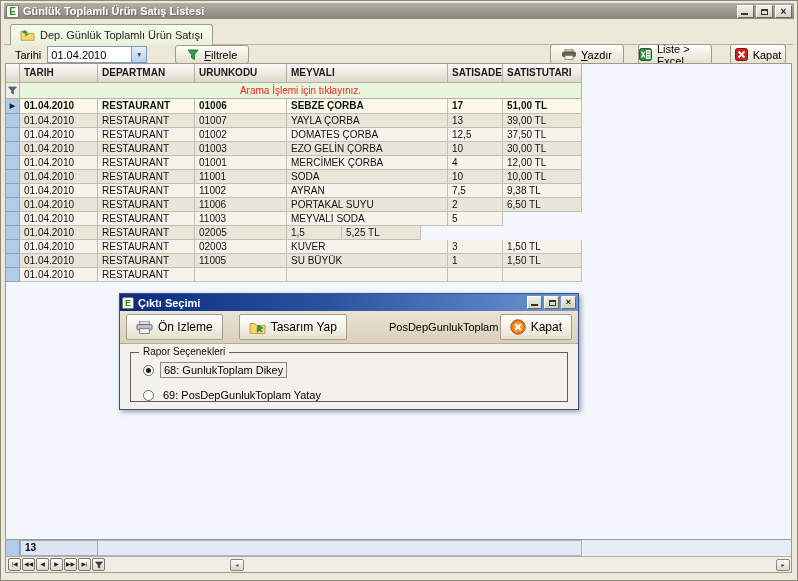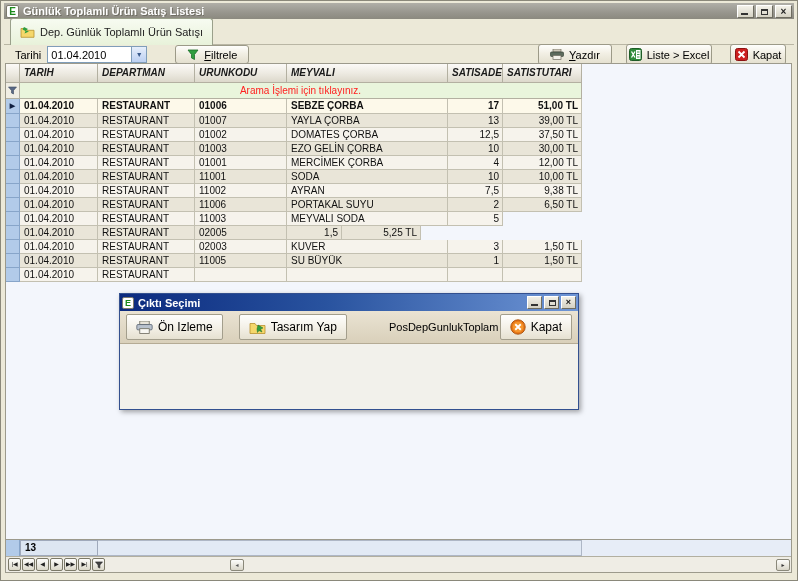--- a/index.html
+++ b/index.html
@@ -20,72 +20,72 @@
   .wbtn { width:17px; height:13px; background:linear-gradient(180deg,#f4f2ea,#d5d2c4);
     border:1px solid #fff; border-right-color:#6e6c60; border-bottom-color:#6e6c60;
     font-size:8px; line-height:10px; text-align:center; color:#222; cursor:default; position:relative; }
   .g-min { position:absolute; left:3px; bottom:2px; width:7px; height:2px; background:#333; }
   .g-res { position:absolute; left:4px; top:3px; width:7px; height:6px; border:1px solid #333; border-top-width:2px; }
   .g-x { font-size:10px; font-weight:bold; line-height:11px; }
 
   
   .tabstrip { position:absolute; top:18px; left:3px; right:3px; height:26px; background:#ece9d8; }
   .tabstrip::after { content:""; position:absolute; left:0; right:0; bottom:0; border-bottom:1px solid #b9b6a4; }
-  .tab { position:absolute; left:6px; bottom:0; height:27px; z-index:2;
+  .tab { position:absolute; left:6px; bottom:0; height:21px; z-index:2;
     background:linear-gradient(180deg,#f7fbf1,#e8f2da);
     border:1px solid #9aa08b; border-bottom:none; border-radius:3px 3px 0 0;
     display:flex; align-items:center; gap:5px; padding:0 9px; font-size:11px; color:#222; }
 
   
   .toolbar { position:absolute; top:45px; left:4px; right:5px; height:17px; display:flex; align-items:center; }
   .lbl { font-size:11px; margin-left:10px; color:#000; }
   .combo { margin-left:6px; width:100px; height:17px; background:#fff; border:1px solid #7f9db9;
     display:flex; align-items:center; }
   .combo-val { flex:1; font-size:11px; padding-left:3px; }
   .combo-btn { width:15px; height:15px; background:linear-gradient(180deg,#e6eefb,#bcd0f2);
     border-left:1px solid #7f9db9; font-size:7px; color:#3a5a8c; text-align:center; line-height:15px; }
   .xpbtn { display:inline-flex; align-items:center; justify-content:center; gap:5px;
     background:linear-gradient(180deg,#fefefc 0%,#f2efe4 45%,#e3dfce 100%);
     border:1px solid #9c9a88; border-radius:3px; font-size:11px; color:#000; height:19px; cursor:default; }
   .mn { display:inline-block; }
   .mn::first-letter { text-decoration:underline; }
   .btn-filtrele { margin-left:28px; width:74px; }
   .tb-spacer { flex:1; }
   .btn-yazdir { width:74px; height:21px; }
-  .btn-excel { width:86px; height:21px; margin-left:14px; }
+  .btn-excel { width:74px; height:21px; margin-left:14px; }
   .btn-kapat { width:56px; height:21px; margin-left:18px; margin-right:6px; }
   .ic { flex:0 0 auto; display:inline-block; }
 
   
   .grid { position:absolute; top:62px; left:4px; right:5px; bottom:7px;
     background:#f3f6fc; border:1px solid #9c9a8c; overflow:hidden; }
   .ghead { display:flex; height:19px; }
   .hcell { background:linear-gradient(180deg,#fbfaf7 0%,#ece9e0 55%,#dcd8cb 100%);
     border-right:1px solid #b3b0a1; border-bottom:1px solid #b3b0a1;
     font-size:10px; font-weight:bold; color:#1a1a1a; padding-left:4px; line-height:18px;
-    white-space:nowrap; overflow:hidden;font-style:italic; }
+    white-space:nowrap; overflow:hidden; }
   .hsel { width:14px; padding:0; }
   .c1{width:78px;} .c2{width:97px;} .c3{width:92px;} .c4{width:161px;} .c5{width:55px;} .c6{width:79px;}
 
   .gfilter { display:flex; height:16px; }
   .fsel { width:14px; background:#f0eee4; border-right:1px solid #b3b0a1; border-bottom:1px solid #b3b0a1;
     display:flex; align-items:center; justify-content:center; }
   .fprompt { width:562px; background:#e9f5dc; border-right:1px solid #b3b0a1; border-bottom:1px solid #b3b0a1;
     color:#ff2020; font-size:10px; text-align:center; line-height:15px; }
 
   .grow { display:flex; height:14px; font-size:10px; color:#111; }
   .grow.sel { height:15px; font-weight:bold; }
   .grow.sel .cell { background:#fdf9ea; }
   .grow.light .cell { background:#f6f3ec; }
   .grow.dark .cell { background:#e9e5d8; }
   .selcell { width:14px; background:#b2cbe9; border-right:1px solid #87a5c9; border-bottom:1px solid #87a5c9;
     font-size:7px; line-height:13px; text-align:center; color:#102040; flex:0 0 auto; }
   .cell { border-right:1px solid #c3c0b1; border-bottom:1px solid #c3c0b1; padding:0 3px 0 4px;
     line-height:13px; white-space:nowrap; overflow:hidden; flex:0 0 auto; }
-  .cell.num { text-align:right; }
+  .cell.num { }
 
   .gfooter { position:absolute; left:0; right:0; bottom:16px; height:17px;
     background:#e7edf7; border-top:1px solid #9c9a8c; display:flex; }
   .ftsel { width:14px; background:#b2cbe9; border-right:1px solid #87a5c9; }
   .ftcount { width:78px; background:#dde6f2; border:1px solid #9fa9bb; font-size:10px; font-weight:bold;
     padding-left:4px; line-height:14px; }
   .ftrest { width:484px; background:#e2eaf5; border:1px solid #aeb7c6; border-left:none; }
 
   .gscroll { position:absolute; left:0; right:0; bottom:0; height:16px;
     background:#efede5; border-top:1px solid #b2afa0; display:flex; align-items:center; padding-left:2px; }
@@ -412,15 +412,26 @@
         <span class="ic">
           <svg width="16" height="16" viewBox="0 0 14 14">
             <circle cx="7" cy="7" r="6.3" fill="#e87818" stroke="#a84e08" stroke-width="0.8"></circle>
             <circle cx="7" cy="7" r="4.6" fill="#f5962e"></circle>
             <path d="M4.6 4.6 L9.4 9.4 M9.4 4.6 L4.6 9.4" stroke="#fff" stroke-width="1.6"></path>
           </svg>
         </span>
         <span>Kapat</span>
       </span>
     </div>
+    <div class="groupbox">
+      <span class="gb-label">Rapor Seçenekleri</span>
+      <span class="radio-row r1">
+        <span class="radio checked"></span>
+        <span class="rlabel focusbox">68: GunlukToplam Dikey</span>
+      </span>
+      <span class="radio-row r2">
+        <span class="radio"></span>
+        <span class="rlabel">69: PosDepGunlukToplam Yatay</span>
+      </span>
+    </div>
   </div>
 
 </div>
 
 </body></html>

